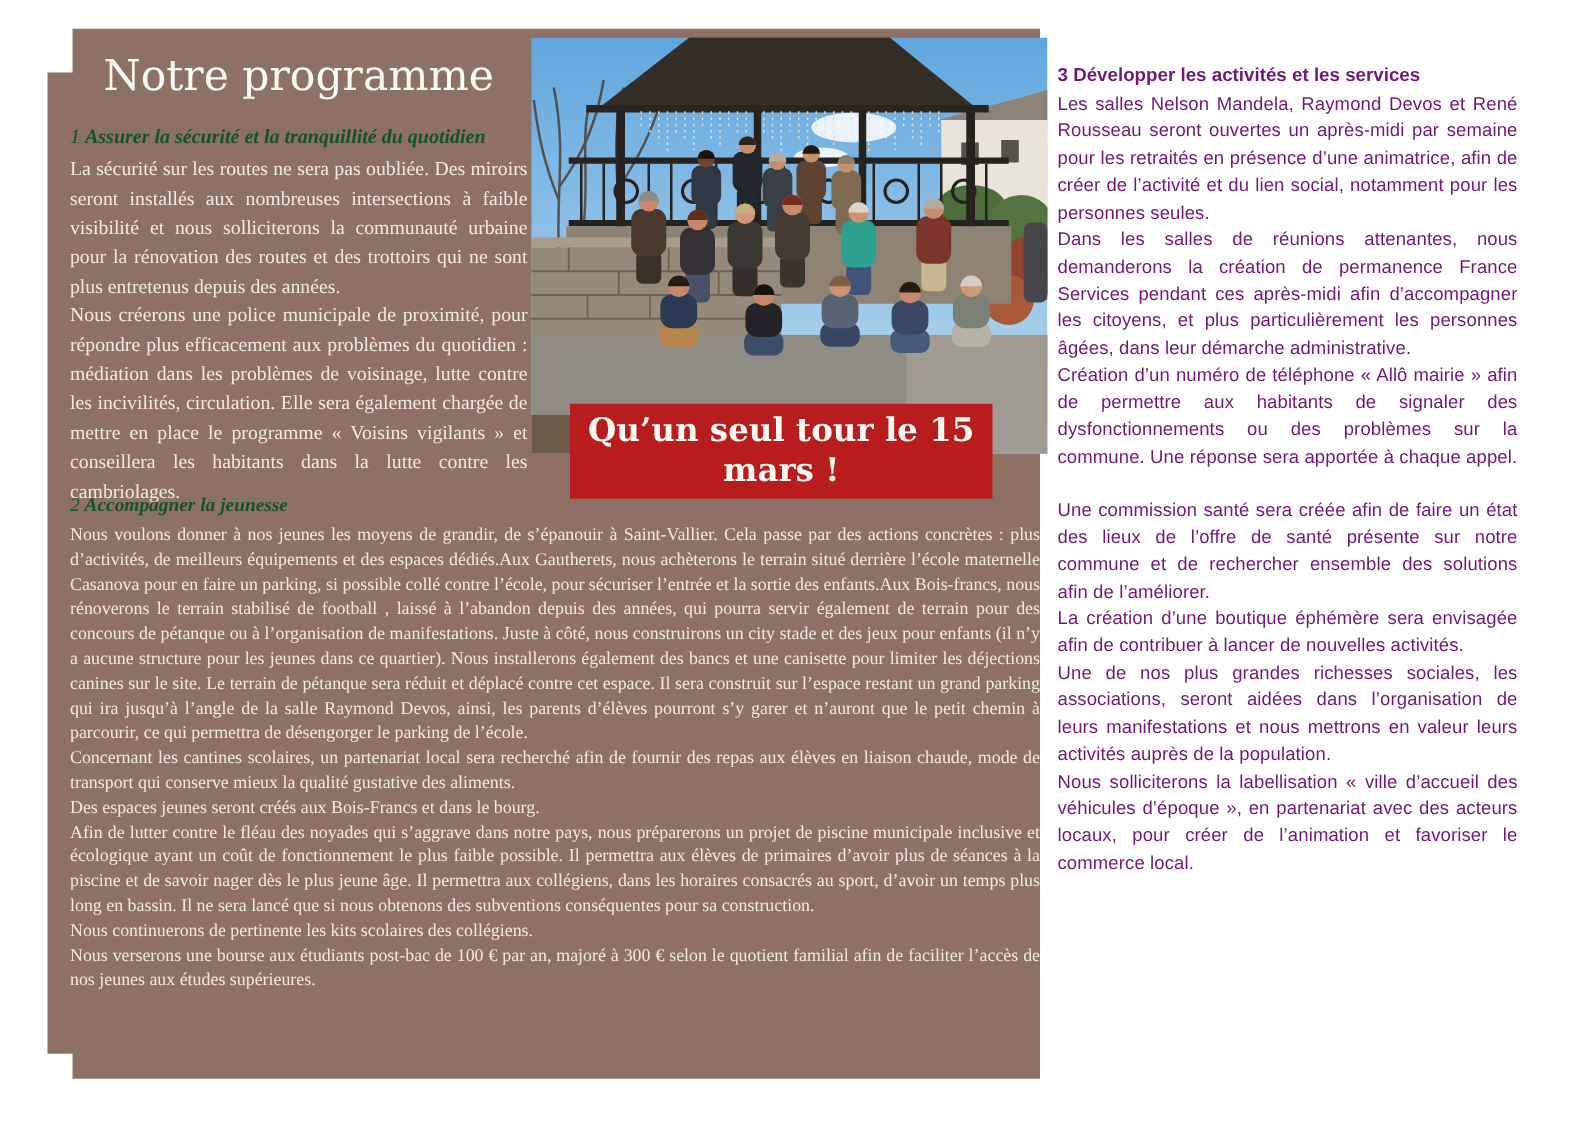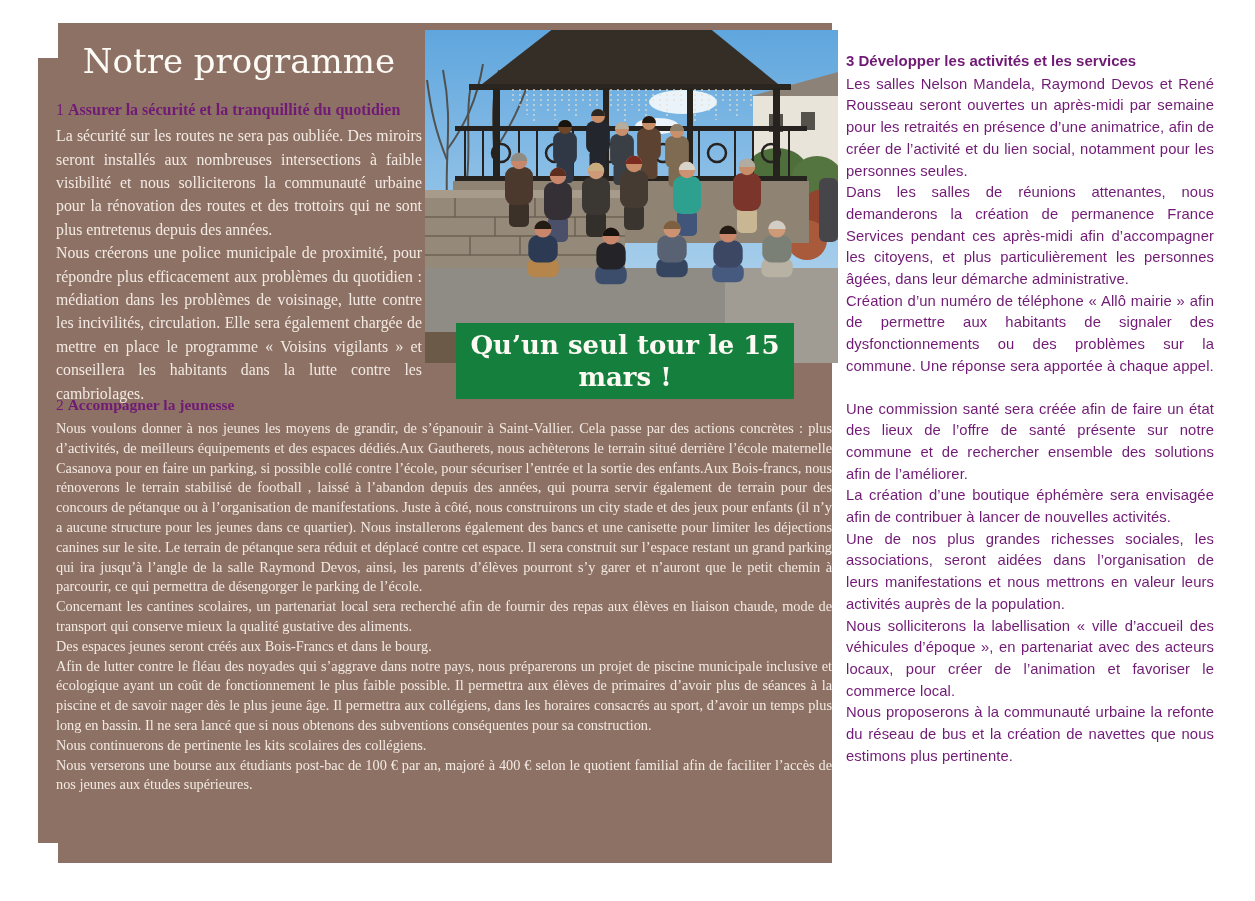--- a/index.html
+++ b/index.html
@@ -8,30 +8,30 @@
   .abs{position:absolute;}
 
   
   .panel-back{left:58px;top:23px;width:774px;height:840px;background:#8d7165;}
   .panel-front{left:38px;top:58px;width:774px;height:785px;background:#8d7165;}
 
   
   .section1{left:56px;top:42px;width:366px;color:#f3eae3;}
   .page-title{margin:0 0 18px 0;text-align:center;color:#fdfbf6;
       font-family:"DejaVu Serif",serif;font-weight:normal;font-size:34px;line-height:1.15;}
-  .sec-head{margin:0 0 3px 0;font-size:16px;line-height:22px;color:#701a75;}
+  .sec-head{margin:0 0 3px 0;font-size:16px;line-height:22px;color:#14532d;font-style:italic;}
   .sec-head b{font-weight:bold;}
   .section1 .plist p{margin:0;font-size:15.8px;line-height:23.4px;text-align:justify;}
 
   
   .photo{left:425px;top:30px;width:413px;height:333px;margin:0;}
   .photo svg{display:block;width:100%;height:100%;}
 
   
-  .banner{left:456px;top:323px;width:338px;height:76px;background:#15803d;
+  .banner{left:456px;top:323px;width:338px;height:76px;background:#b91c1c;
       display:flex;align-items:center;justify-content:center;text-align:center;
       color:#fdfaf4;font-family:"DejaVu Serif",serif;font-weight:bold;
       font-size:26px;line-height:1.25;padding:2px 14px;box-sizing:border-box;}
 
   
   .section2{left:56px;top:394px;width:776px;color:#f3eae3;}
   .section2 .sec-head{font-size:15.5px;}
   .section2 .plist p{margin:0;font-size:14.3px;line-height:19.8px;text-align:justify;}
 
   
@@ -294,30 +294,29 @@
 
 <section class="abs section2">
   <p class="sec-head"><span>2</span> <b>Accompagner la jeunesse</b></p>
   <div class="plist">
 
   <p>Nous voulons donner à nos jeunes les moyens de grandir, de s’épanouir à Saint-Vallier. Cela passe par des actions concrètes : plus d’activités, de meilleurs équipements et des espaces dédiés.Aux Gautherets, nous achèterons le terrain situé derrière l’école maternelle Casanova pour en faire un parking, si possible collé contre l’école, pour sécuriser l’entrée et la sortie des enfants.Aux Bois-francs, nous rénoverons le terrain stabilisé de football , laissé à l’abandon depuis des années, qui pourra servir également de terrain pour des concours de pétanque ou à l’organisation de manifestations. Juste à côté, nous construirons un city stade et des jeux pour enfants (il n’y a aucune structure pour les jeunes dans ce quartier). Nous installerons également des bancs et une canisette pour limiter les déjections canines sur le site. Le terrain de pétanque sera réduit et déplacé contre cet espace. Il sera construit sur l’espace restant un grand parking qui ira jusqu’à l’angle de la salle Raymond Devos, ainsi, les parents d’élèves pourront s’y garer et n’auront que le petit chemin à parcourir, ce qui permettra de désengorger le parking de l’école.</p>
       <p>Concernant les cantines scolaires, un partenariat local sera recherché afin de fournir des repas aux élèves en liaison chaude, mode de transport qui conserve mieux la qualité gustative des aliments.</p>
       <p>Des espaces jeunes seront créés aux Bois-Francs et dans le bourg.</p>
       <p>Afin de lutter contre le fléau des noyades qui s’aggrave dans notre pays, nous préparerons un projet de piscine municipale inclusive et écologique ayant un coût de fonctionnement le plus faible possible. Il permettra aux élèves de primaires d’avoir plus de séances à la piscine et de savoir nager dès le plus jeune âge. Il permettra aux collégiens, dans les horaires consacrés au sport, d’avoir un temps plus long en bassin. Il ne sera lancé que si nous obtenons des subventions conséquentes pour sa construction.</p>
       <p>Nous continuerons de pertinente les kits scolaires des collégiens.</p>
-      <p>Nous verserons une bourse aux étudiants post-bac de 100 € par an, majoré à 400 € selon le quotient familial afin de faciliter l’accès de nos jeunes aux études supérieures.</p>
+      <p>Nous verserons une bourse aux étudiants post-bac de 100 € par an, majoré à 300 € selon le quotient familial afin de faciliter l’accès de nos jeunes aux études supérieures.</p>
     </div>
 </section>
 
 <aside class="abs right-col">
   <p class="r-head">3 Développer les activités et les services</p>
   <div class="plist">
 
   <p>Les salles Nelson Mandela, Raymond Devos et René Rousseau seront ouvertes un après-midi par semaine pour les retraités en présence d’une animatrice, afin de créer de l’activité et du lien social, notamment pour les personnes seules.</p>
       <p>Dans les salles de réunions attenantes, nous demanderons la création de permanence France Services pendant ces après-midi afin d’accompagner les citoyens, et plus particulièrement les personnes âgées, dans leur démarche administrative.</p>
       <p>Création d’un numéro de téléphone « Allô mairie » afin de permettre aux habitants de signaler des dysfonctionnements ou des problèmes sur la commune. Une réponse sera apportée à chaque appel.</p>
       <p class="gap-before">Une commission santé sera créée afin de faire un état des lieux de l’offre de santé présente sur notre commune et de rechercher ensemble des solutions afin de l’améliorer.</p>
       <p>La création d’une boutique éphémère sera envisagée afin de contribuer à lancer de nouvelles activités.</p>
       <p>Une de nos plus grandes richesses sociales, les associations, seront aidées dans l’organisation de leurs manifestations et nous mettrons en valeur leurs activités auprès de la population.</p>
       <p>Nous solliciterons la labellisation « ville d’accueil des véhicules d’époque », en partenariat avec des acteurs locaux, pour créer de l’animation et favoriser le commerce local.</p>
-      <p>Nous proposerons à la communauté urbaine la refonte du réseau de bus et la création de navettes que nous estimons plus pertinente.</p>
     </div>
 </aside>
 
 </body></html>

